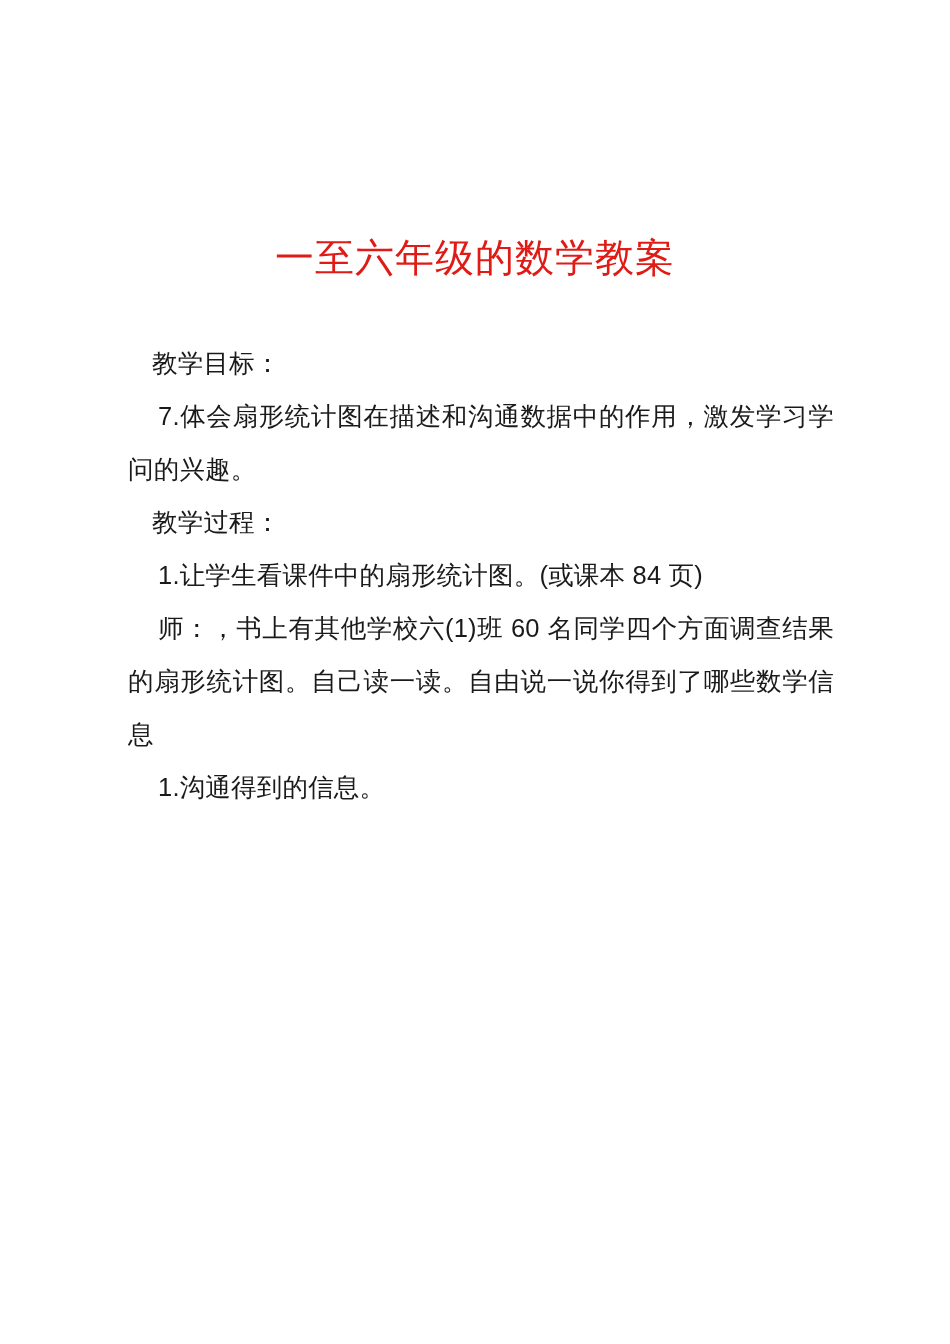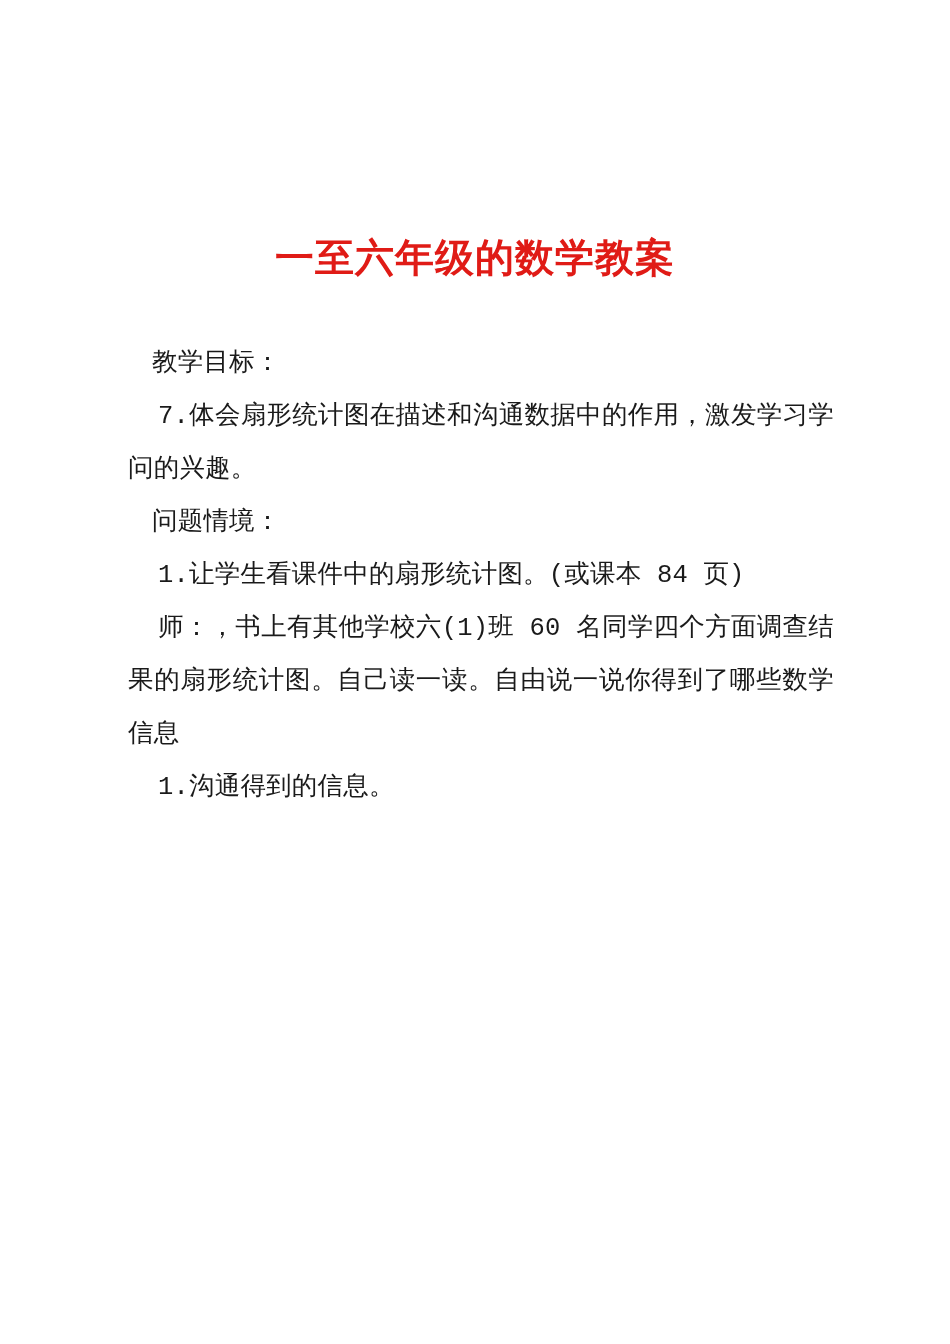--- a/index.html
+++ b/index.html
@@ -19,21 +19,21 @@
     overflow: hidden;
     box-sizing: border-box;
   }
   .doc-title {
     position: absolute;
     top: 206px;
     left: 0;
     width: 950px;
     text-align: center;
     font-family: "Liberation Serif", "DejaVu Serif", serif;
-    font-weight: bold;
+    font-weight: normal;
     font-size: 39px;
     line-height: 52px;
     letter-spacing: 1px;
     color: #e01b16;
     white-space: nowrap;
   }
   .body-block {
     position: absolute;
     top: 337px;
     left: 128px;
@@ -41,38 +41,37 @@
   }
   .para {
     font-size: 25.5px;
     line-height: 53px;
     color: #1a1a1a;
     text-align: justify;
     text-justify: inter-ideograph;
     margin: 0;
     letter-spacing: 0.2px;
     word-break: break-all;
-    font-family: Liberation Mono, monospace;
   }
   .para.indent {
     text-indent: 24px;
   }
   .para.indent2 {
     text-indent: 30px;
   }
 </style>
 </head>
 <body>
 
 <div class="page">
 
   <h1 class="doc-title">一至六年级的数学教案</h1>
 
   <div class="body-block">
     <p class="para indent">教学目标：</p>
     <p class="para indent2">7.体会扇形统计图在描述和沟通数据中的作用，激发学习学问的兴趣。</p>
-    <p class="para indent">问题情境：</p>
+    <p class="para indent">教学过程：</p>
     <p class="para indent2">1.让学生看课件中的扇形统计图。(或课本 84 页)</p>
     <p class="para indent2">师：，书上有其他学校六(1)班 60 名同学四个方面调查结果的扇形统计图。自己读一读。自由说一说你得到了哪些数学信息</p>
     <p class="para indent2">1.沟通得到的信息。</p>
   </div>
 
 </div>
 
 </body></html>

